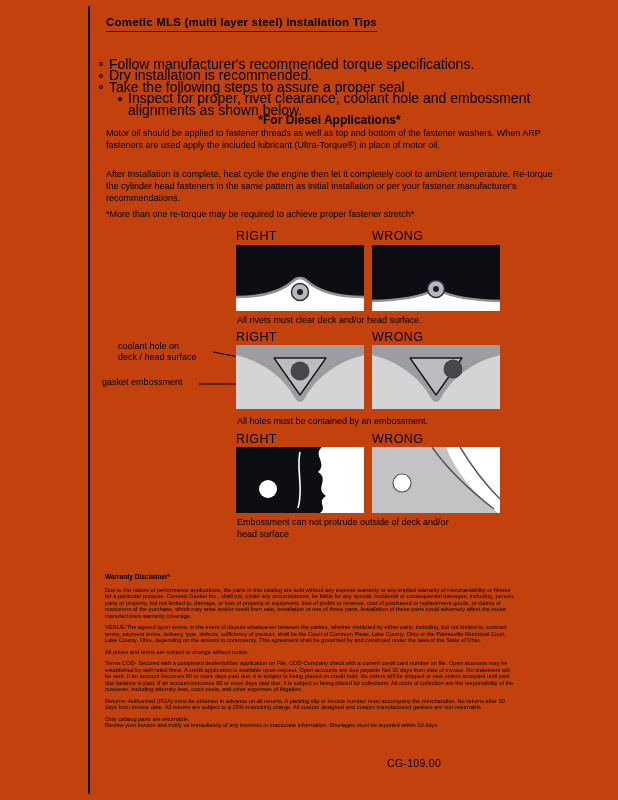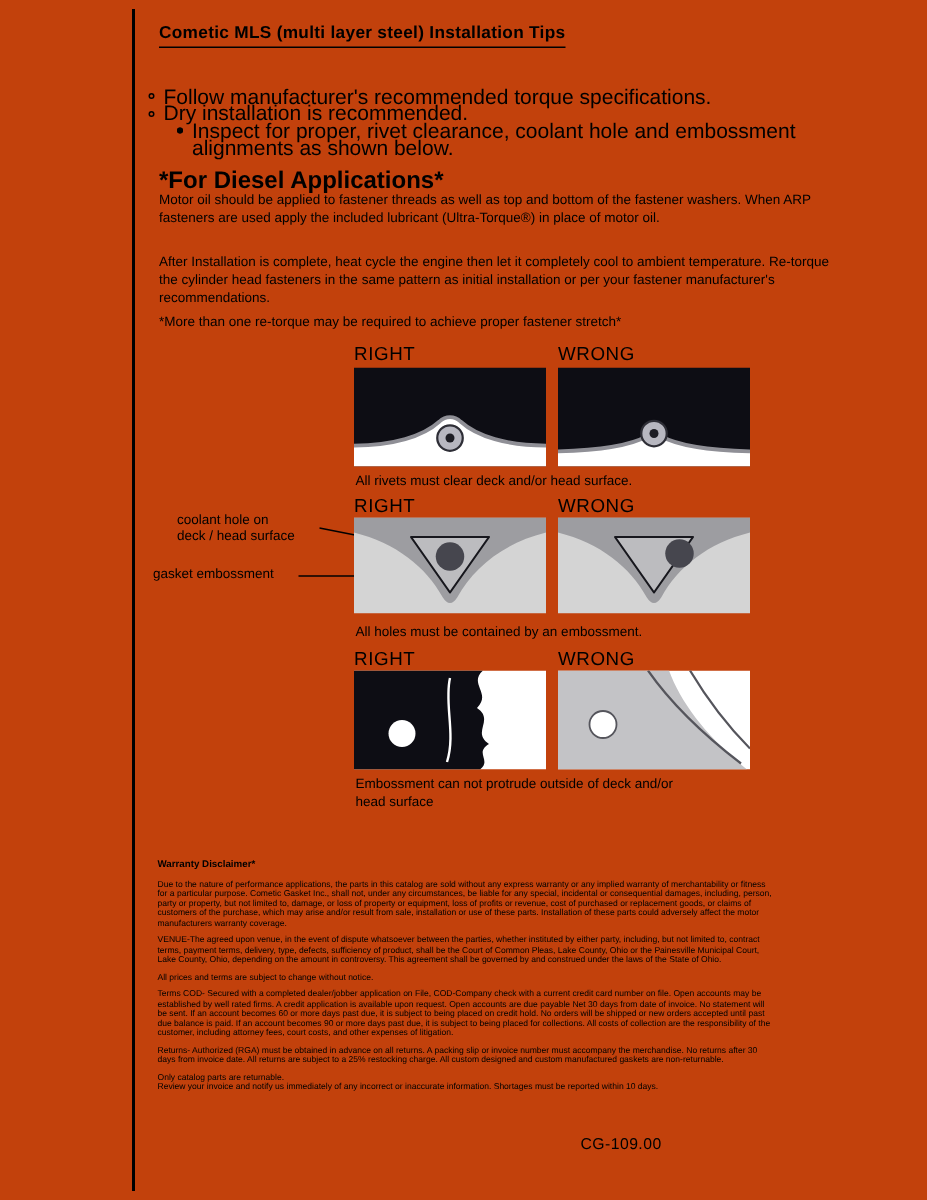--- a/index.html
+++ b/index.html
@@ -48,21 +48,21 @@
   .tip.sub { margin-left: 19px; }
   .tip.sub .mk { background: #000; }
   .body-text {
     position: absolute;
     left: 106px;
     width: 447px;
     font-size: 9px;
     line-height: 11.8px;
   }
   .bold { font-weight: bold; }
-  .diesel-heading { font-size: 16px; }
+  .diesel-heading { font-size: 12px; text-align: center; }
   .dg-label {
     position: absolute;
     width: 128px;
     text-align: left;
     font-size: 12.5px;
     letter-spacing: 0.4px;
   }
   .panel { position: absolute; width: 128px; }
   .panel svg { display: block; width: 100%; height: 100%; }
   .caption {
@@ -109,20 +109,24 @@
   <h1 class="title">Cometic MLS (multi layer steel) Installation Tips</h1>
 
   <div class="tips">
     <div class="tip">
       <span class="mk"></span>
       <span>Follow manufacturer's recommended torque specifications.</span>
     </div>
     <div class="tip">
       <span class="mk"></span>
       <span>Dry installation is recommended.</span>
+    </div>
+    <div class="tip">
+      <span class="mk"></span>
+      <span>Take the following steps to assure a proper seal</span>
     </div>
     <div class="tip sub">
       <span class="mk"></span>
     </div>
     <div class="tip sub">
       <span class="mk"></span>
       <span>Inspect for proper, rivet clearance, coolant hole and embossment alignments as shown below.</span>
     </div>
   </div>
 

